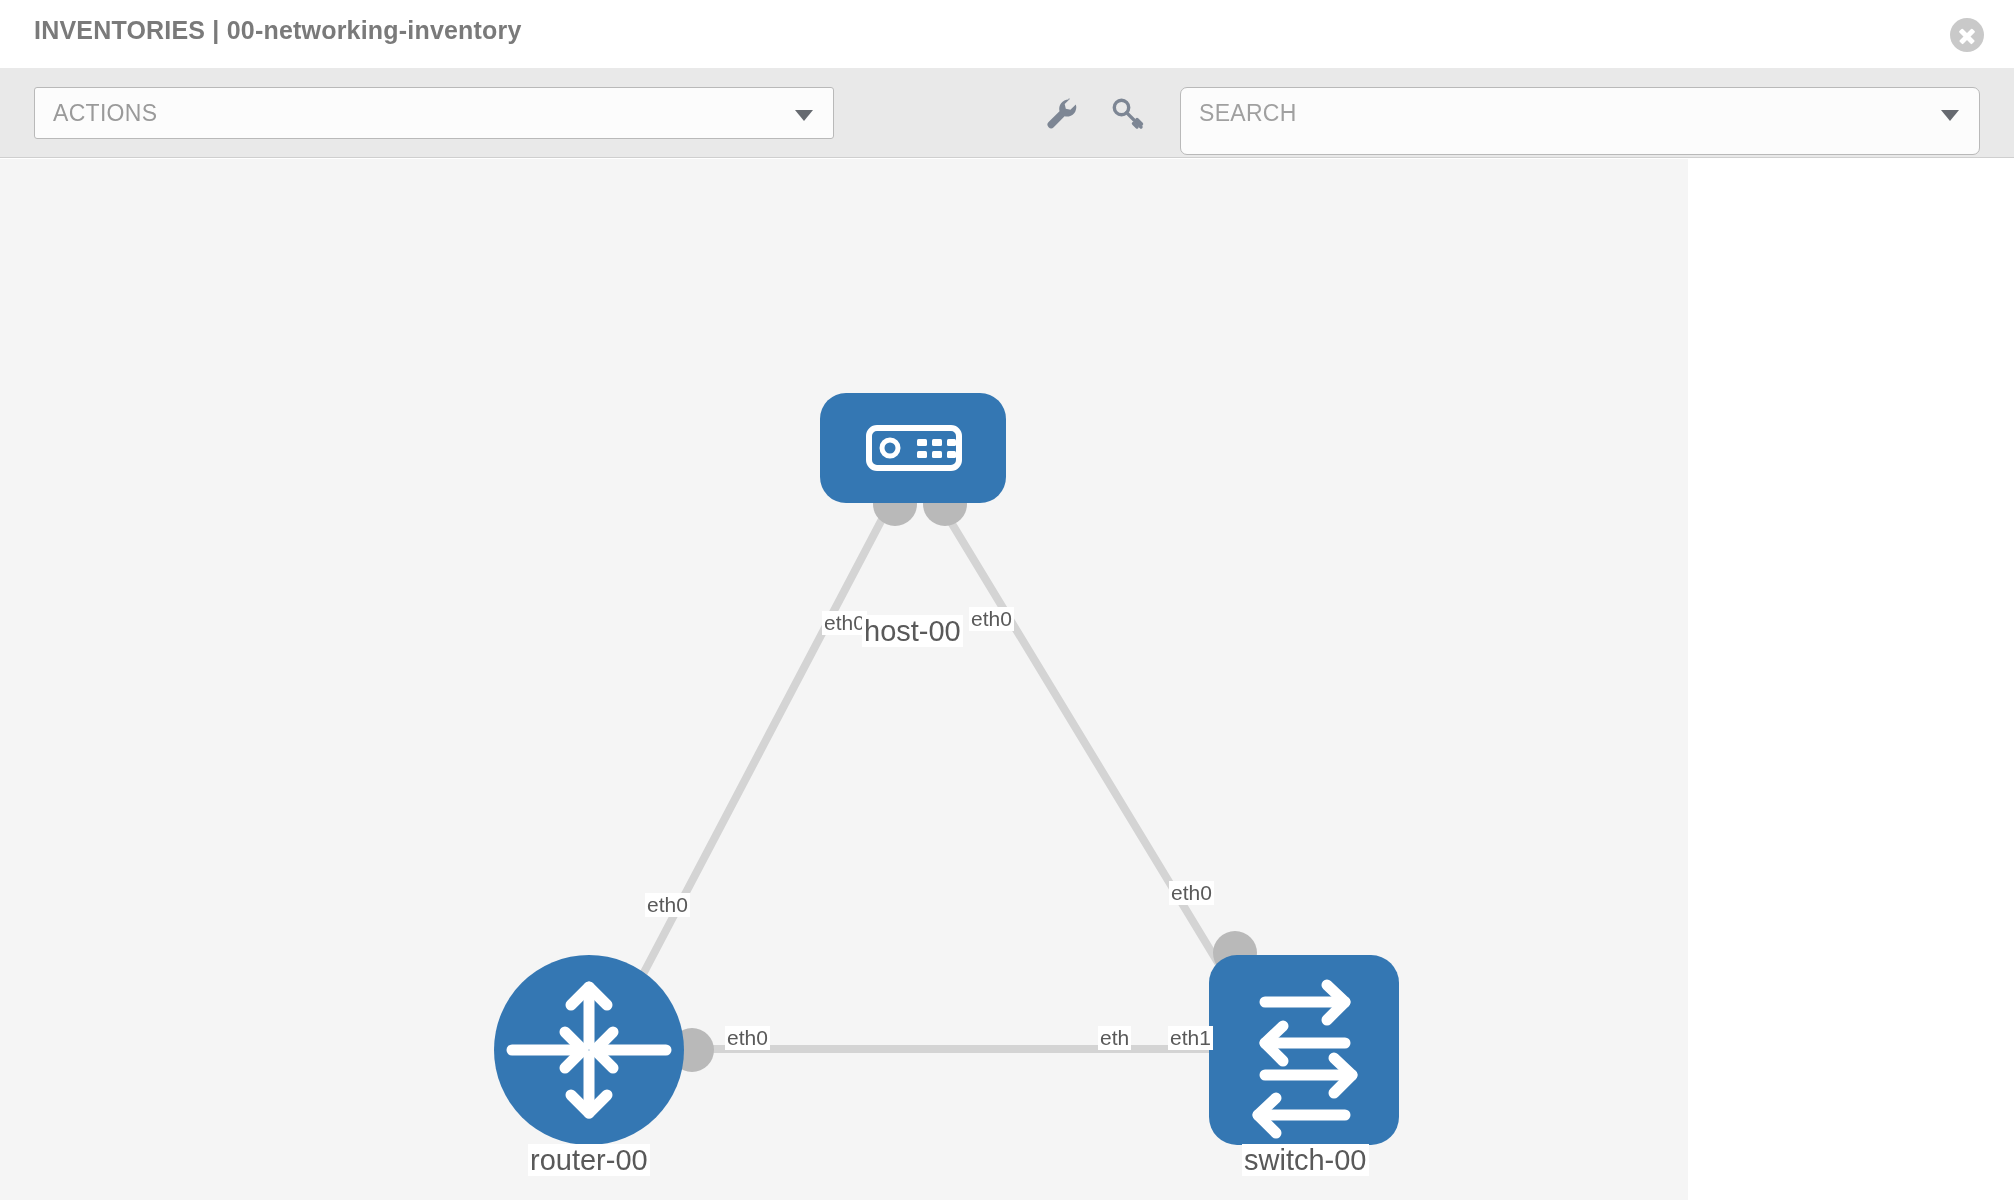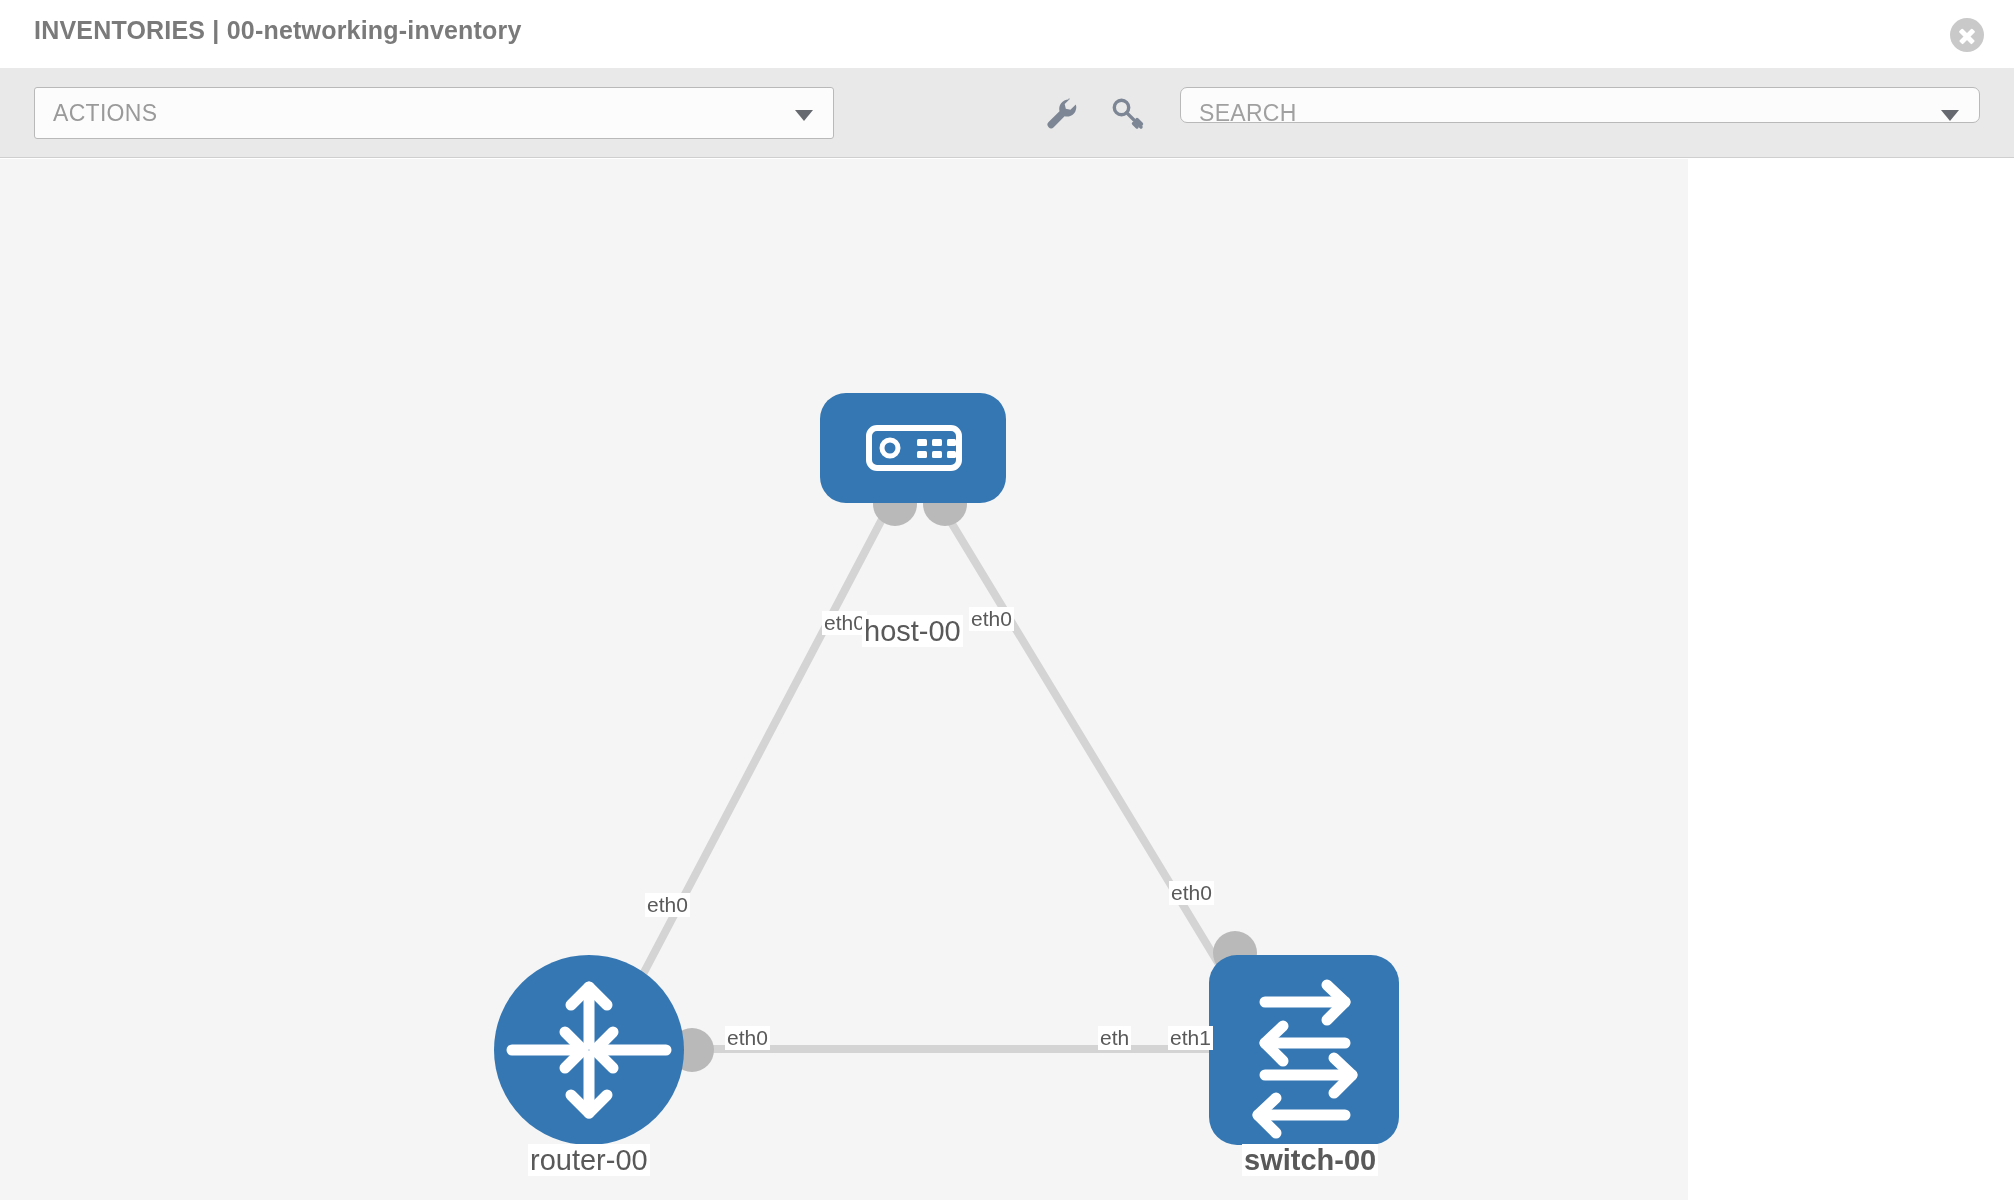--- a/index.html
+++ b/index.html
@@ -78,21 +78,21 @@
     position: absolute; top: 26px;
     width: 40px; height: 40px;
     cursor: pointer;
   }
   .tool-icon svg { display: block; }
   #wrench-icon { left: 1040px; }
   #key-icon    { left: 1108px; }
 
   .search-box {
     position: absolute; left: 1180px; top: 19px;
-    width: 800px; height: 36px;
+    width: 800px; height: 68px;
     background: #fcfcfc;
     border: 1px solid #b9b9b9;
     border-radius: 7px;
     cursor: text;
   }
   .search-box .label {
     position: absolute; left: 18px; top: 12px;
     font-size: 23px; color: #a0a0a0;
     letter-spacing: 0.3px;
   }
@@ -249,16 +249,16 @@
     <div class="chip if-name" style="left:969px;  top:448px;">eth0</div>
 
     <div class="chip if-name" style="left:645px;  top:734px;">eth0</div>
     <div class="chip if-name" style="left:1169px; top:722px;">eth0</div>
 
     <div class="chip if-name" style="left:725px;  top:867px;">eth0</div>
     <div class="chip if-name" style="left:1098px; top:867px;">eth</div>
     <div class="chip if-name" style="left:1168px; top:867px;">eth1</div>
 
     <div class="chip node-name" style="left:528px;  top:985px;">router-00</div>
-    <div class="chip node-name" style="left:1242px; top:985px;font-weight:bold;">switch-00</div>
+    <div class="chip node-name" style="left:1242px; top:985px;">switch-00</div>
 
   </div>
 </div>
 
 </body></html>

